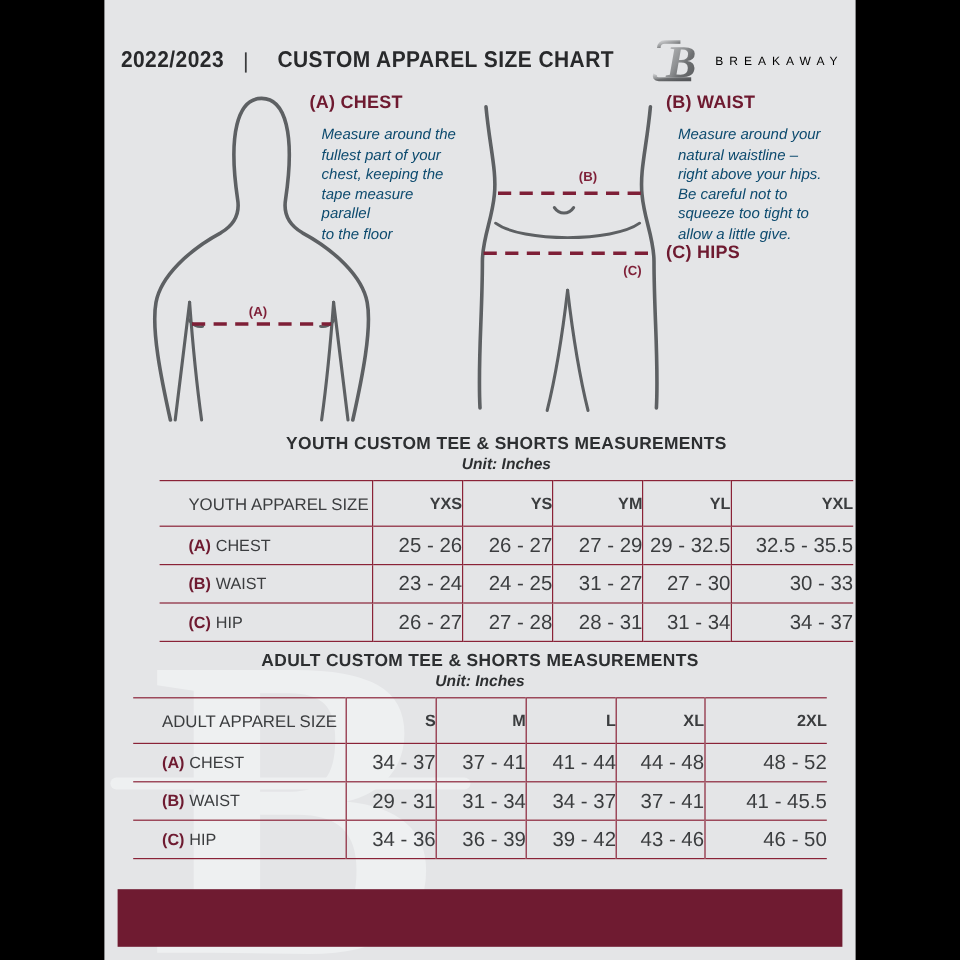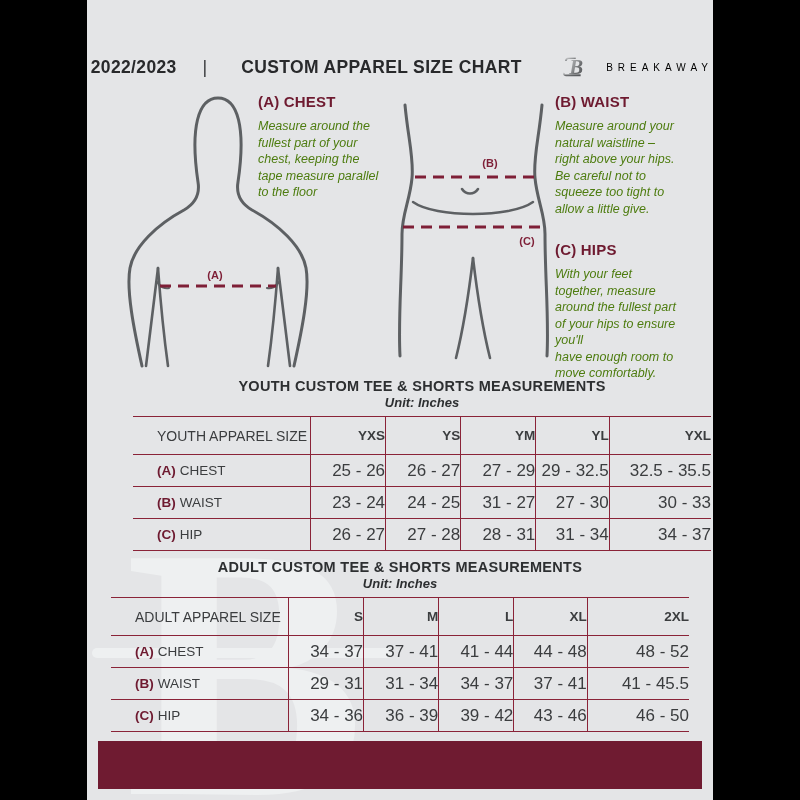--- a/index.html
+++ b/index.html
@@ -21,46 +21,46 @@
     font-size:360px; line-height:0.85; font-weight:bold;
     color:#eef0f1; z-index:0; user-select:none;
   }
   .watermark-bar {
     position:absolute; left:5px; top:648px; width:300px; height:10px;
     background:#eef0f1; z-index:0; border-radius:5px;
   }
   .content { position:relative; z-index:1; }
   
   .hdr {
-    padding-top:44px; display:flex; align-items:center; justify-content:center;
-    gap:20px; white-space:nowrap;
+    padding-top:28px; display:flex; align-items:center; justify-content:center;
+    gap:10px; white-space:nowrap;
   }
   .hdr .season, .hdr .title {
     font-weight:bold; font-size:19px; letter-spacing:0.4px; color:#28292b;
     transform:scaleX(0.92); transform-origin:center;
   }
   .hdr .divider { font-size:18px; color:#3a3b3d; padding:0 2px; font-weight:normal; }
   .logo-svg { display:block; margin-left:8px; }
   .brand {
     font-weight:normal; font-size:10px; letter-spacing:5px; color:#000000;
   }
   
   .diagrams { position:relative; height:282px; }
   .fig { position:absolute; }
   .instr { position:absolute; }
   .instr h3 {
     margin:0 0 8px 0; font-size:15px; font-weight:bold; color:#6e1a30; letter-spacing:0.2px;
   }
   .instr p {
-    margin:0; font-size:12.5px; line-height:1.32; color:#4d7c0f;
+    margin:10px; font-size:12.5px; line-height:1.32; color:#0c4a6e;
     font-style:italic; white-space:pre-line;
   }
   .instr-chest { left:171px; top:3px;  width:140px; }
   .instr-waist { left:468px; top:3px;  width:150px; }
-  .instr-hips  { left:468px; top:151px; width:152px; }
+  .instr-hips  { left:468px; top:128px; width:152px; }
   
   .tbl-block { text-align:center; }
   .tbl-block.youth { margin-top:6px;padding-left:44px; }
   .tbl-block.adult { margin-top:8px; }
   .tbl-title {
     margin:0; font-size:14.5px; font-weight:bold; color:#2d2f31; letter-spacing:0.3px;
   }
   .tbl-unit {
     margin:1px 0 6px 0; font-size:13px; font-style:italic; font-weight:bold; color:#2d2f31;
   }
@@ -162,27 +162,20 @@
           <h3>(B) WAIST</h3>
           <p>Measure around your
 natural waistline –
 right above your hips.
 Be careful not to
 squeeze too tight to
 allow a little give.</p>
         </div>
         <div class="instr instr-hips">
           <h3>(C) HIPS</h3>
-          <p>With your feet
-together, measure
-around the fullest part
-of your hips to ensure
-you'll
-have enough room to
-move comfortably.</p>
         </div>
       </div>
 
       <div class="tbl-block youth">
         <h2 class="tbl-title">YOUTH CUSTOM TEE &amp; SHORTS MEASUREMENTS</h2>
         <div class="tbl-unit">Unit: Inches</div>
         <table class="size-table">
           <colgroup>
               <col class="c0">
               <col class="c1">

